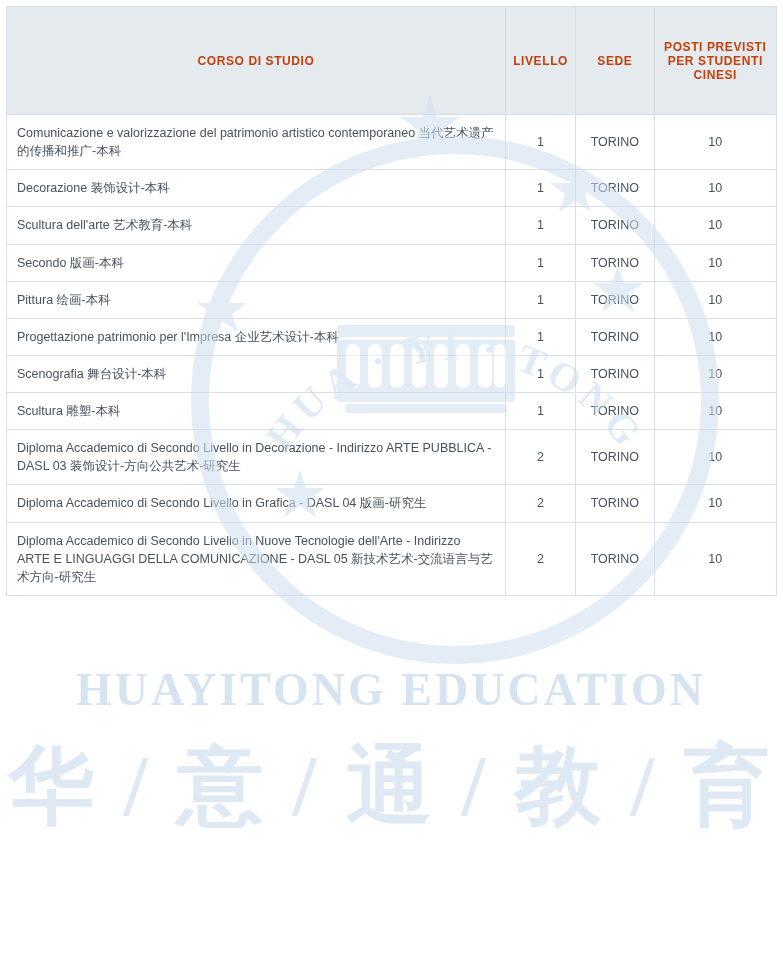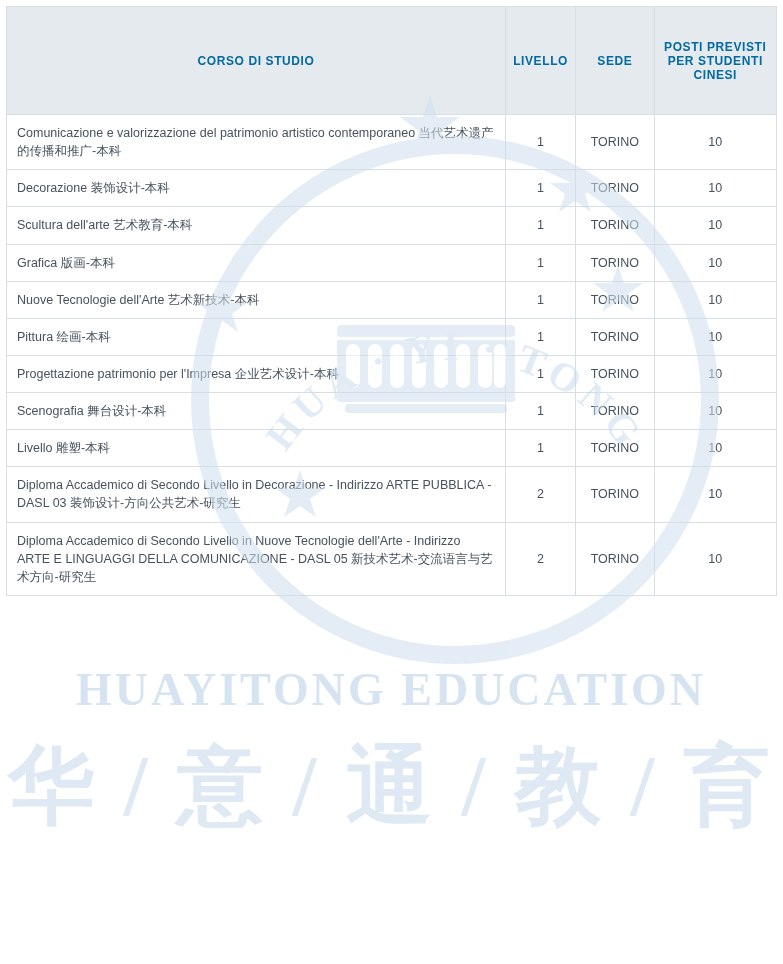--- a/index.html
+++ b/index.html
@@ -40,21 +40,21 @@
     border-collapse: collapse;
     width: 771px;
     table-layout: fixed;
   }
   table.catalog th, table.catalog td {
     border: 1px solid #d7dee4;
     vertical-align: middle;
   }
   thead th {
     background: #e4eaee;
-    color: #0369a1;
+    color: #c2410c;
     font-size: 12px;
     font-weight: bold;
     letter-spacing: 0.6px;
     text-align: center;
     padding: 10px 6px;
     height: 108px;
     box-sizing: border-box;
   }
   th.col-corso { width: 497px; margin-top: 33px; }
   th.col-livello { width: 70px; text-align: center; }
@@ -146,27 +146,21 @@
           <td class="center">TORINO</td>
           <td class="center">10</td>
         </tr>
         <tr>
           <td class="corso">Scultura dell'arte 艺术教育-本科</td>
           <td class="center">1</td>
           <td class="center">TORINO</td>
           <td class="center">10</td>
         </tr>
         <tr>
-          <td class="corso">Grafica 版画-本科</td>
-          <td class="center">1</td>
-          <td class="center">TORINO</td>
-          <td class="center">10</td>
-        </tr>
-        <tr>
-          <td class="corso">Nuove Tecnologie dell'Arte 艺术新技术-本科</td>
+          <td class="corso">Secondo 版画-本科</td>
           <td class="center">1</td>
           <td class="center">TORINO</td>
           <td class="center">10</td>
         </tr>
         <tr>
           <td class="corso">Pittura 绘画-本科</td>
           <td class="center">1</td>
           <td class="center">TORINO</td>
           <td class="center">10</td>
         </tr>
@@ -176,27 +170,33 @@
           <td class="center">TORINO</td>
           <td class="center">10</td>
         </tr>
         <tr>
           <td class="corso">Scenografia 舞台设计-本科</td>
           <td class="center">1</td>
           <td class="center">TORINO</td>
           <td class="center">10</td>
         </tr>
         <tr>
-          <td class="corso">Livello 雕塑-本科</td>
+          <td class="corso">Scultura 雕塑-本科</td>
           <td class="center">1</td>
           <td class="center">TORINO</td>
           <td class="center">10</td>
         </tr>
         <tr>
           <td class="corso">Diploma Accademico di Secondo Livello in Decorazione - Indirizzo ARTE PUBBLICA - DASL 03 装饰设计-方向公共艺术-研究生</td>
+          <td class="center">2</td>
+          <td class="center">TORINO</td>
+          <td class="center">10</td>
+        </tr>
+        <tr>
+          <td class="corso">Diploma Accademico di Secondo Livello in Grafica - DASL 04 版画-研究生</td>
           <td class="center">2</td>
           <td class="center">TORINO</td>
           <td class="center">10</td>
         </tr>
         <tr>
           <td class="corso">Diploma Accademico di Secondo Livello in Nuove Tecnologie dell'Arte - Indirizzo ARTE E LINGUAGGI DELLA COMUNICAZIONE - DASL 05 新技术艺术-交流语言与艺术方向-研究生</td>
           <td class="center">2</td>
           <td class="center">TORINO</td>
           <td class="center">10</td>
         </tr>

